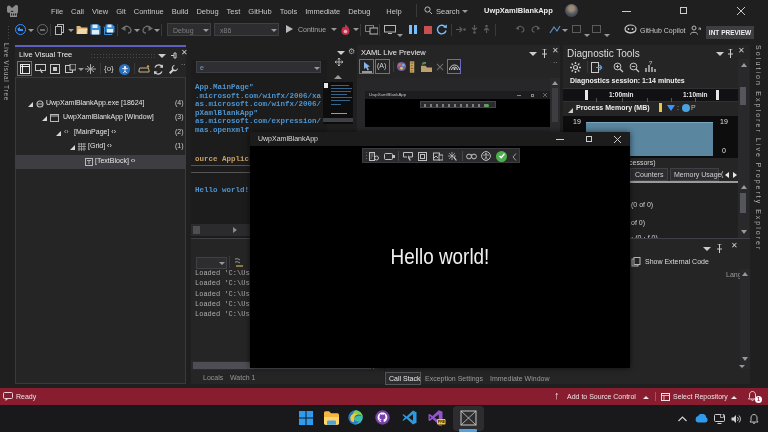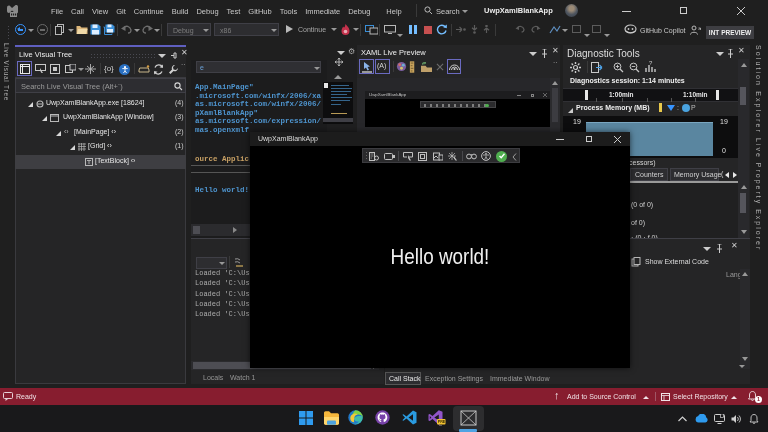--- a/index.html
+++ b/index.html
@@ -229,27 +229,20 @@
       <path d="M9.5 3 A4.2 4.2 0 0 0 2 3.5 M1.5 8 A4.2 4.2 0 0 0 9 7.5" fill="none" stroke="#d0d0d0" stroke-width="1.3"></path>
       <path d="M9.9 0.5 L9.9 4 L6.5 3.2 Z" fill="#d0d0d0"></path>
       <path d="M1.1 10.5 L1.1 7 L4.5 7.8 Z" fill="#d0d0d0"></path>
     </svg>
   <svg class="a" style="left:153px;top:16.5px" width="11" height="11" viewBox="0 0 11 11">
       <path d="M7 1 A3.2 3.2 0 0 0 4 5.5 L1 8.5 L2.5 10 L5.5 7 A3.2 3.2 0 0 0 10 4 L8 6 L5.5 5.5 L5 3 Z" fill="#d0d0d0"></path>
     </svg>
   <div class="a" style="left:166px;top:11px;font-size:8px;color:#aaa">..</div>
   <div class="a" style="left:0;top:30px;width:171px;height:307px;border:1px solid #3a3a3e;pointer-events:none"></div>
 
-  <div class="a" style="left:0;top:31px;width:171px;height:15px;background:#2d2d31;border:1px solid #3f3f46">
-    <div class="a" style="left:5px;top:3px;font-size:7.5px;color:#9a9a9a;white-space:nowrap">Search Live Visual Tree (Alt+`)</div>
-    <svg class="a" style="left:158px;top:3px" width="9" height="9" viewBox="0 0 9 9">
-        <circle cx="3.5" cy="3.5" r="2.6" fill="none" stroke="#d8d8d8" stroke-width="1.1"></circle>
-        <line x1="5.6" y1="5.6" x2="8" y2="8" stroke="#d8d8d8" stroke-width="1.1"></line>
-      </svg>
-  </div>
 
   <div id="tree" class="a" style="left:0;top:50px;width:171px;height:120px;font-size:7px;color:#e6e6e6">
       <div class="a" style="left:13px;top:4.5px;width:0;height:0;border-style:solid;border-width:0 0 5px 5px;border-color:transparent transparent #d8d8d8 transparent"></div>
       <svg class="a" style="left:21px;top:2.5px" width="8" height="8" viewBox="0 0 8 8">
         <circle cx="4" cy="4" r="3" fill="none" stroke="#b8b8b8" stroke-width="1.1"></circle>
         <path d="M1.5 4 H6.5" stroke="#b8b8b8"></path>
       </svg>
       <div class="a" style="left:31px;top:1.5px;white-space:nowrap">UwpXamlBlankApp.exe [18624]</div>
       <div class="a" style="left:160px;top:1.5px;color:#cfcfcf">(4)</div>
       <div class="a" style="left:27px;top:19px;width:0;height:0;border-style:solid;border-width:0 0 5px 5px;border-color:transparent transparent #d8d8d8 transparent"></div>

